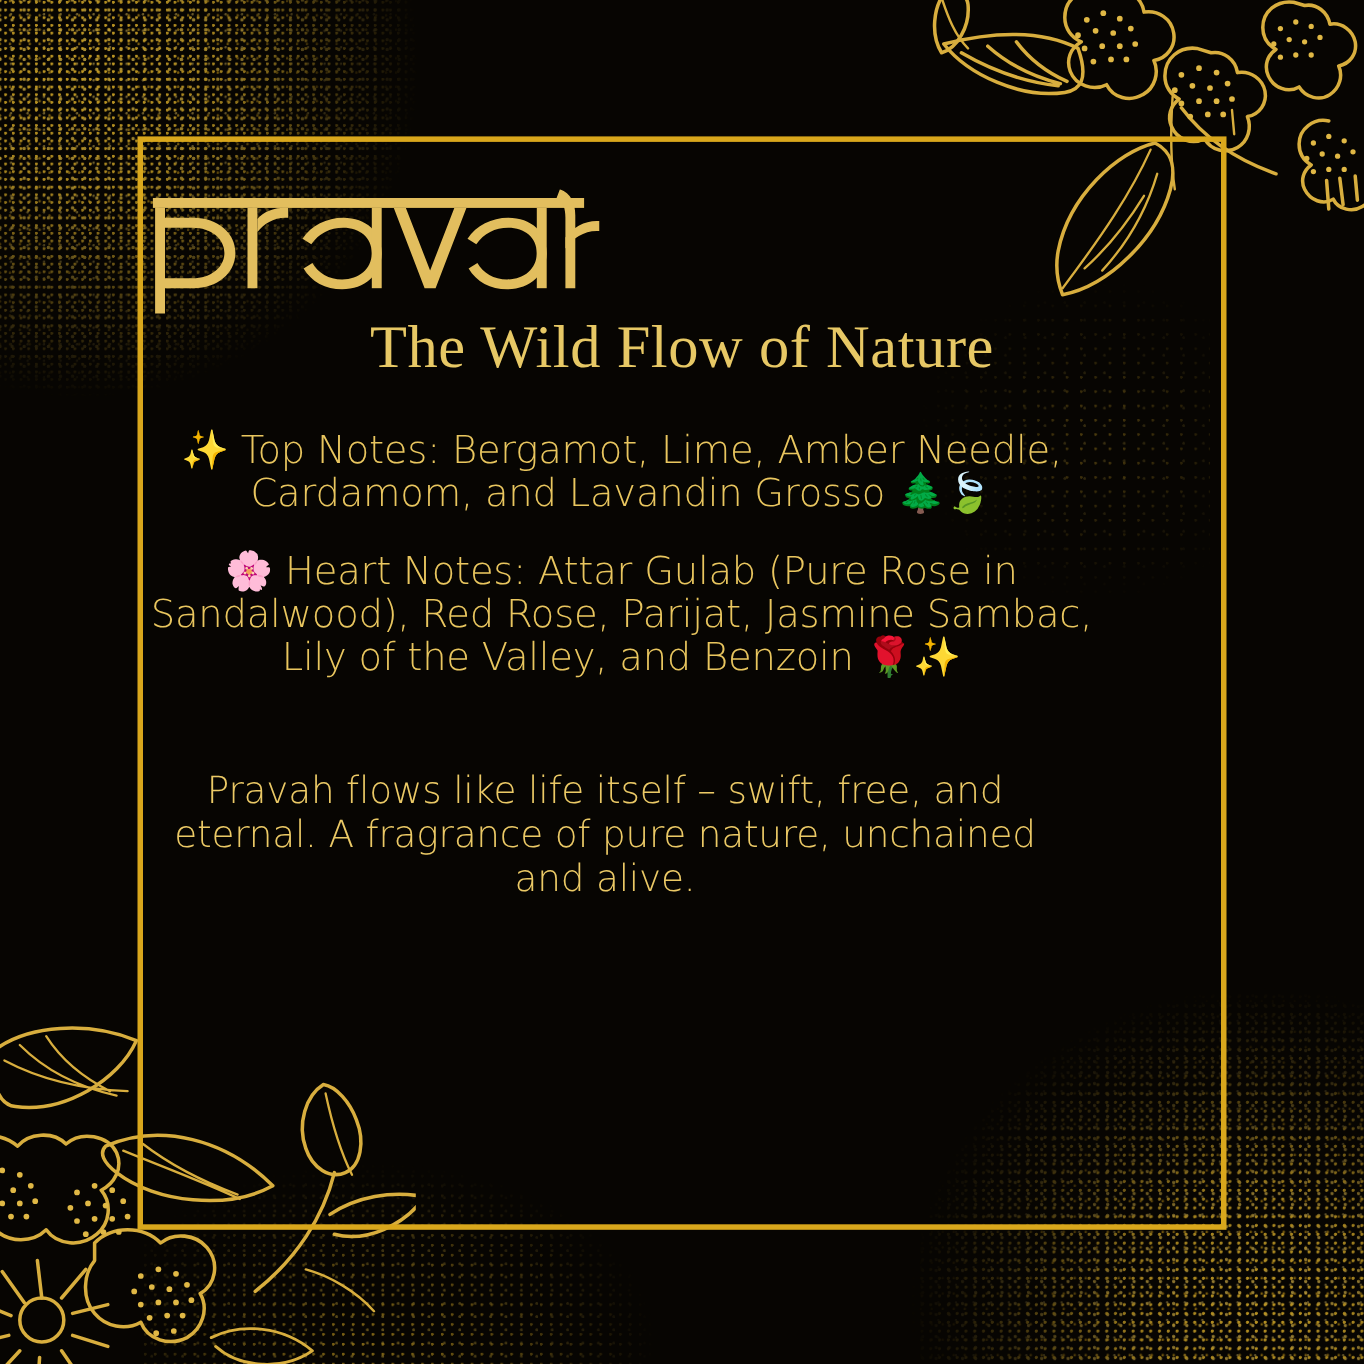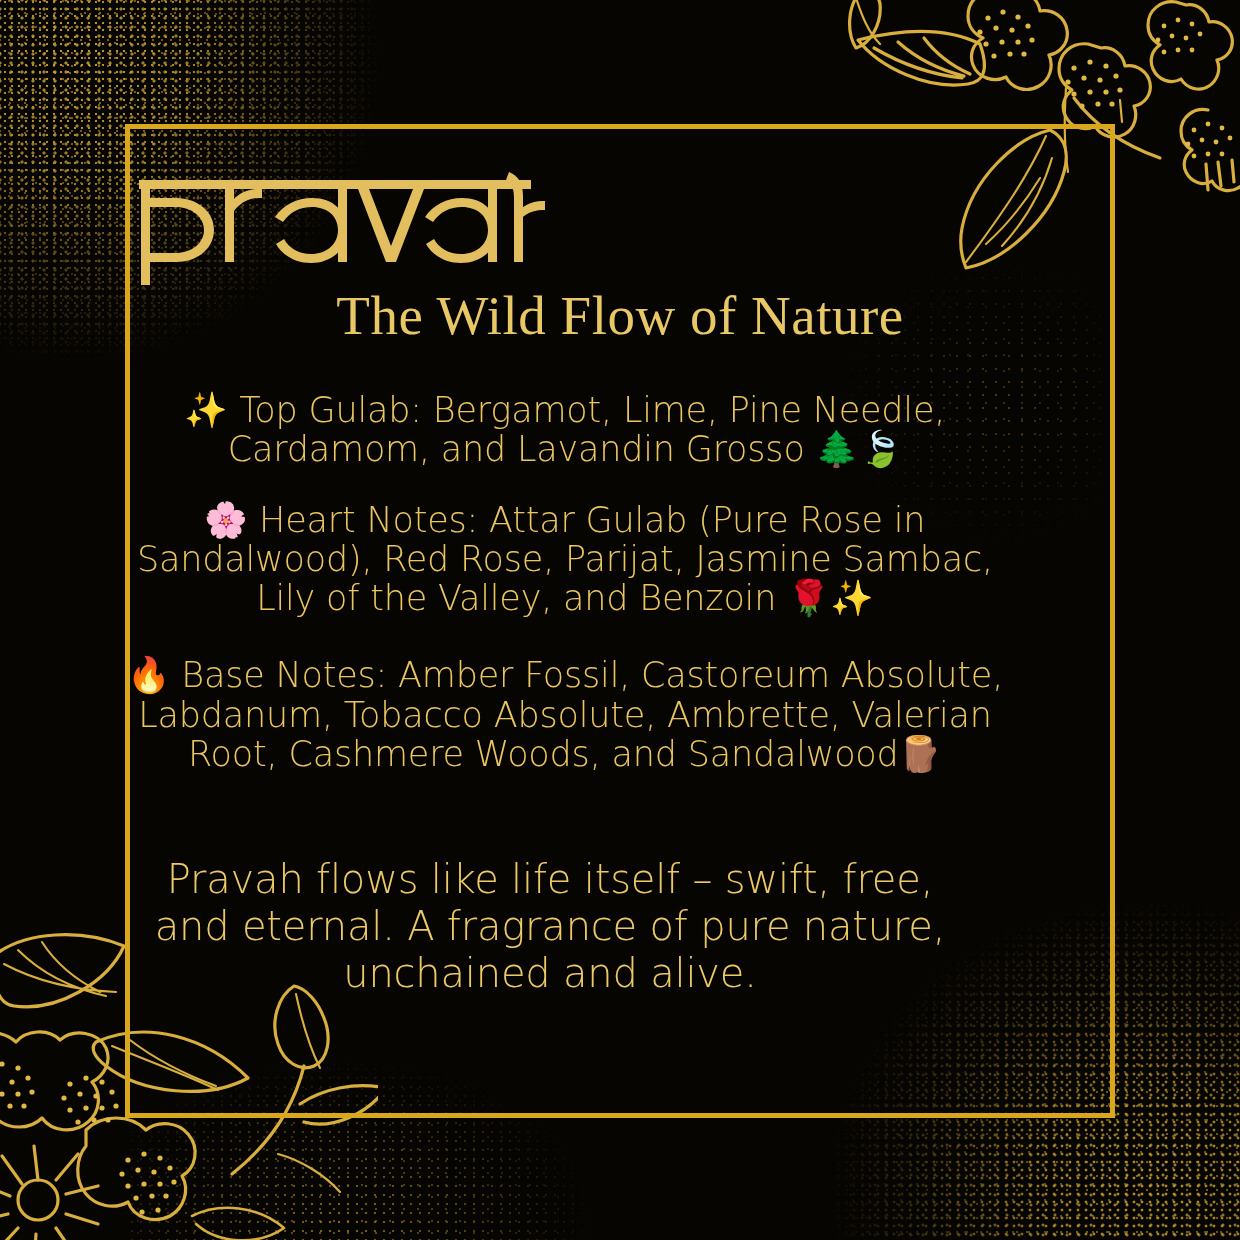--- a/index.html
+++ b/index.html
@@ -116,21 +116,21 @@
     width: 880px;
     letter-spacing: -.2px;
   }
   #note-top    { margin-top: 44px; }
   #note-heart  { margin-top: 32px; }
   #note-base   { margin-top: 38px; }
 
   #tagline {
     font-family: "DejaVu Sans", "Liberation Sans", sans-serif;
     font-weight: 300;
-    font-size: 40px;
+    font-size: 34px;
     line-height: 1.17;
     color: #EBC966;
     width: 850px;
     margin-top: 82px;
     letter-spacing: -.2px;
   }
 </style>
 </head>
 <body>
 
@@ -313,19 +313,18 @@
         <path d="M300 45 c8 -12 22 -19 37 -19 c21 0 35 13 35 32 c0 19 -15 33 -36 33 c-15 0 -28 -7 -35 -19 l8 -5 c5 9 15 15 27 15 c16 0 27 -10 27 -24 c0 -14 -11 -23 -26 -23 c-12 0 -22 5 -29 15z"></path>
         <rect x="363" y="17" width="9" height="73"></rect>
 
         <path d="M384 0 c10 4 14 12 14 24 v66 h-9 v-64 c0 -9 -2 -14 -8 -18z"></path>
         <path d="M389 44 c7 -10 19 -16 31 -15 v9 c-13 -1 -24 6 -31 16z"></path>
       </g>
     </svg>
 
     <div id="headline">The Wild Flow of Nature</div>
 
-    <div class="note-line" id="note-top">✨ Top Gulab:  Bergamot, Lime, Pine Needle, Cardamom, and Lavandin Grosso 🌲🍃</div>
+    <div class="note-line" id="note-top">✨ Top Notes:  Bergamot, Lime, Amber Needle, Cardamom, and Lavandin Grosso 🌲🍃</div>
     <div class="note-line" id="note-heart">🌸 Heart Notes: Attar Gulab (Pure Rose in Sandalwood), Red Rose, Parijat, Jasmine Sambac, Lily of the Valley, and Benzoin 🌹✨</div>
-    <div class="note-line" id="note-base">🔥 Base Notes: Amber Fossil, Castoreum Absolute, Labdanum, Tobacco Absolute, Ambrette, Valerian Root, Cashmere Woods, and  Sandalwood🪵</div>
 
     <div id="tagline">Pravah flows like life itself – swift, free, and eternal. A fragrance of pure nature, unchained and alive.</div>
   </div>
 </div>
 
 </body></html>

